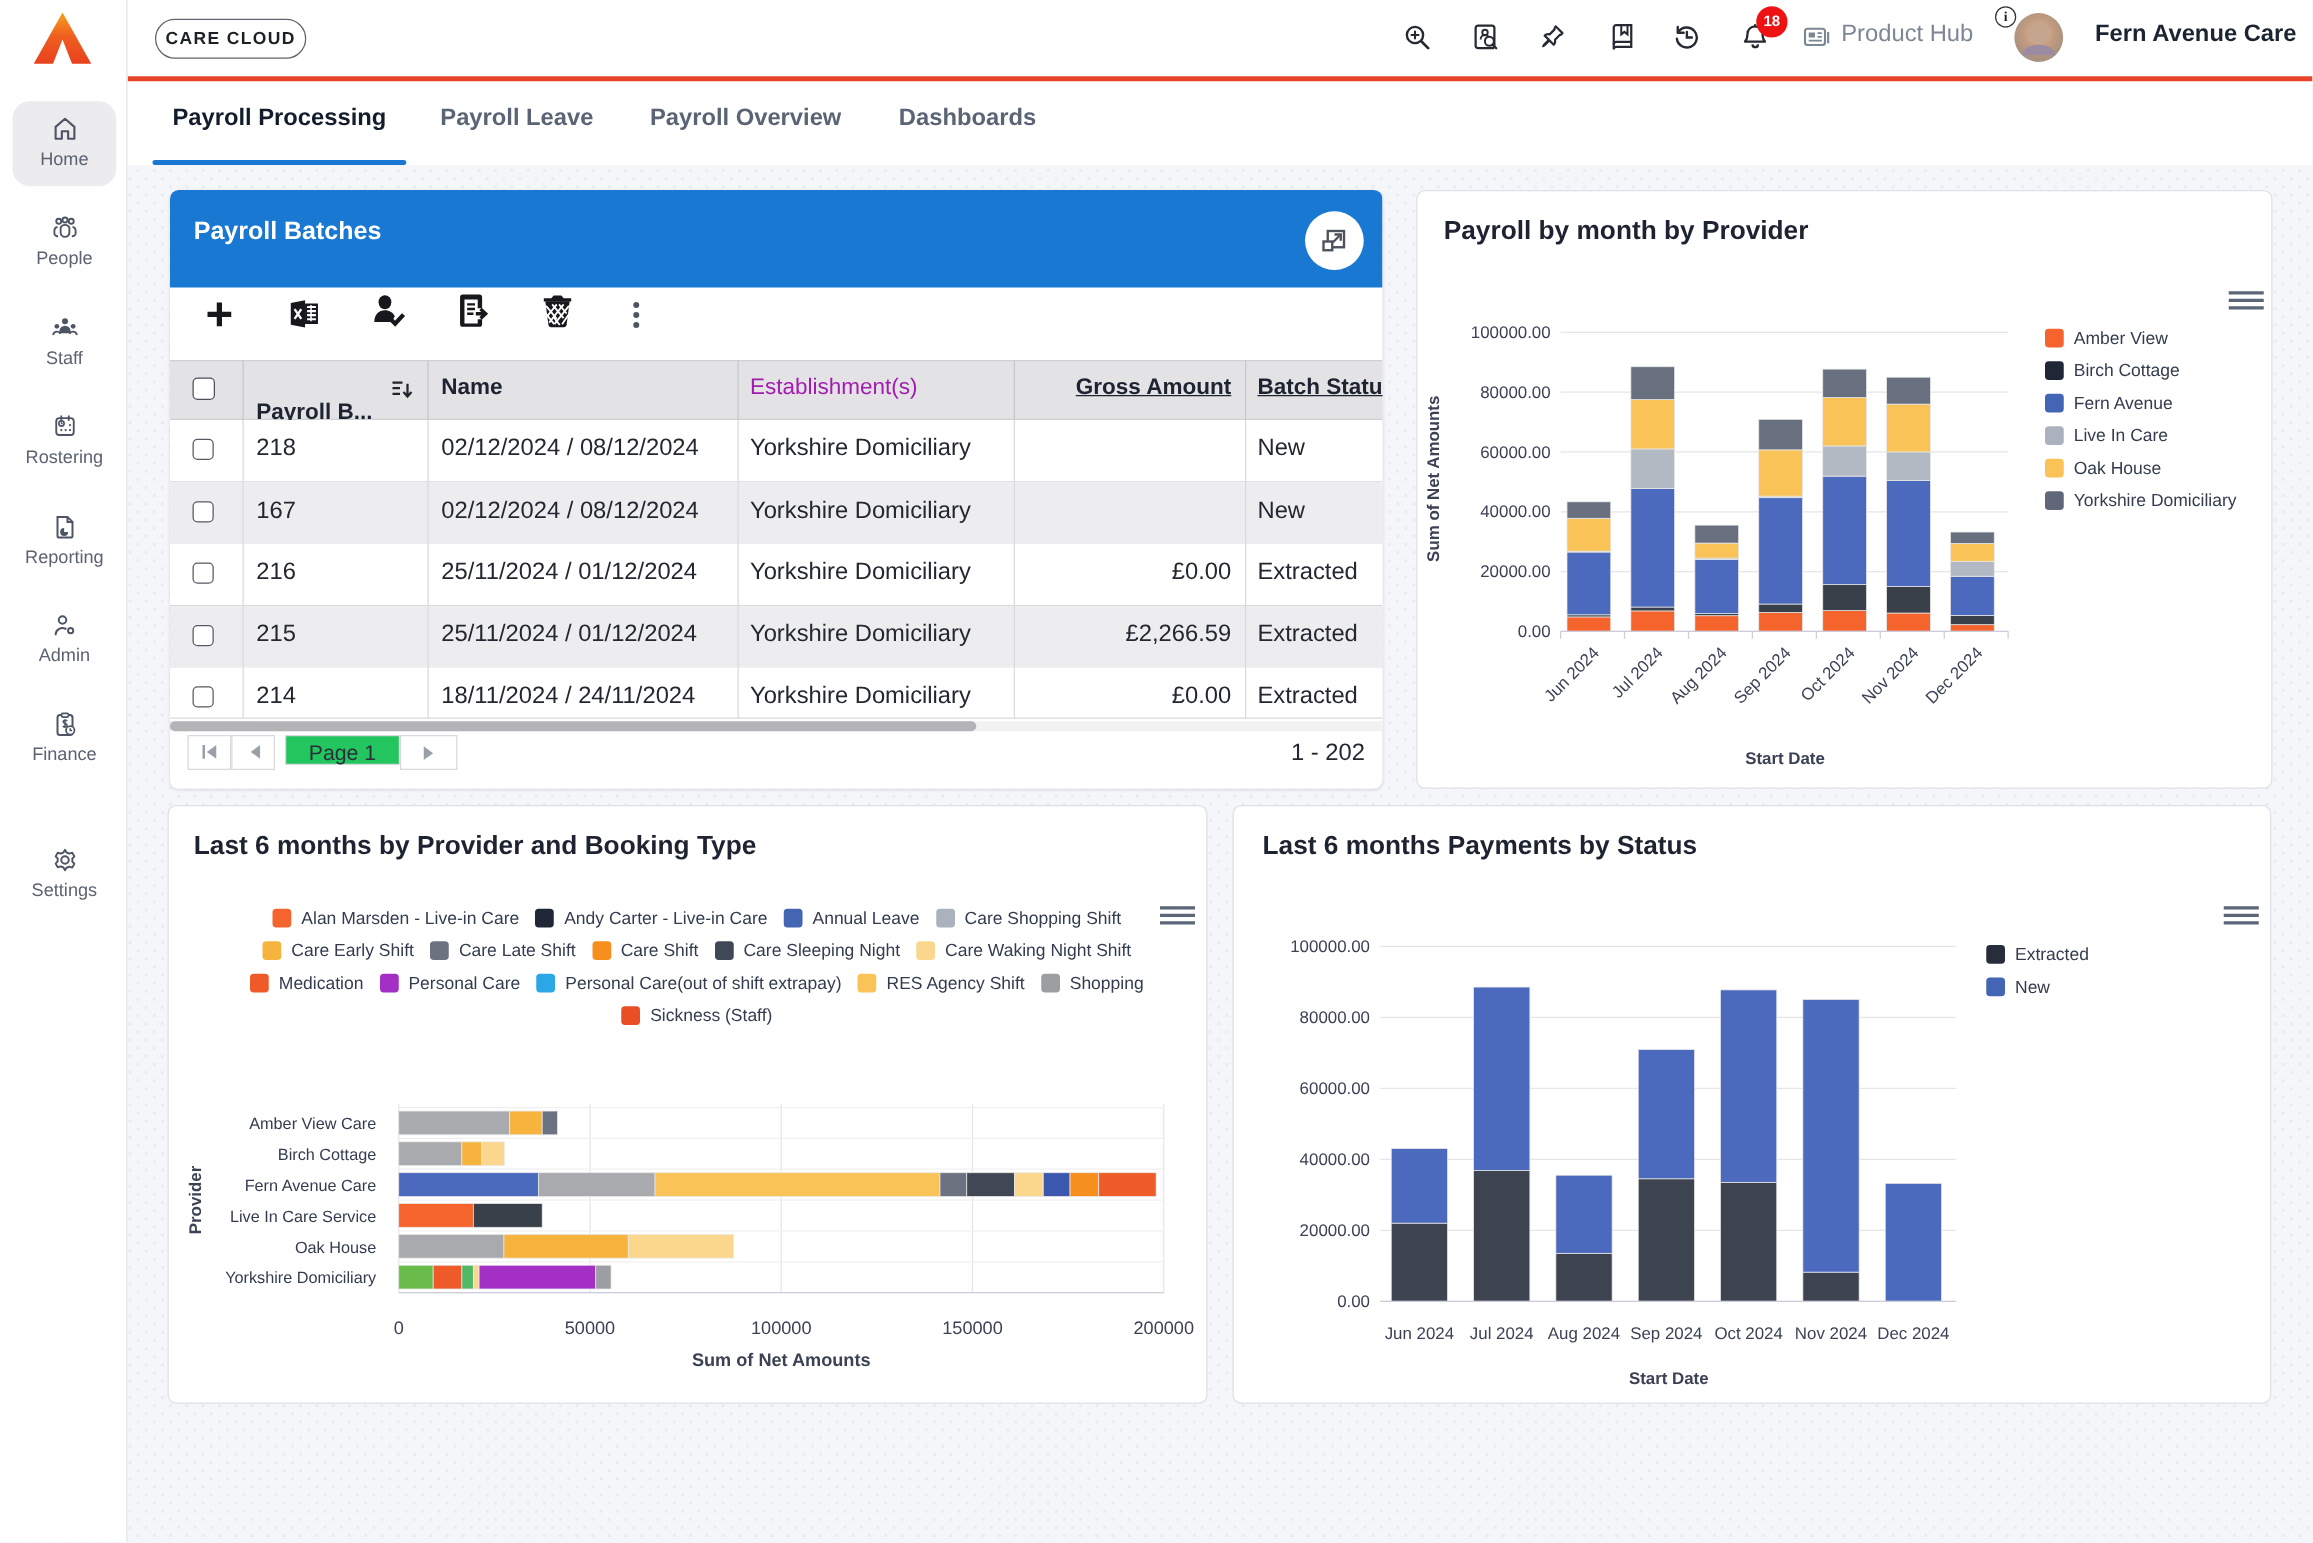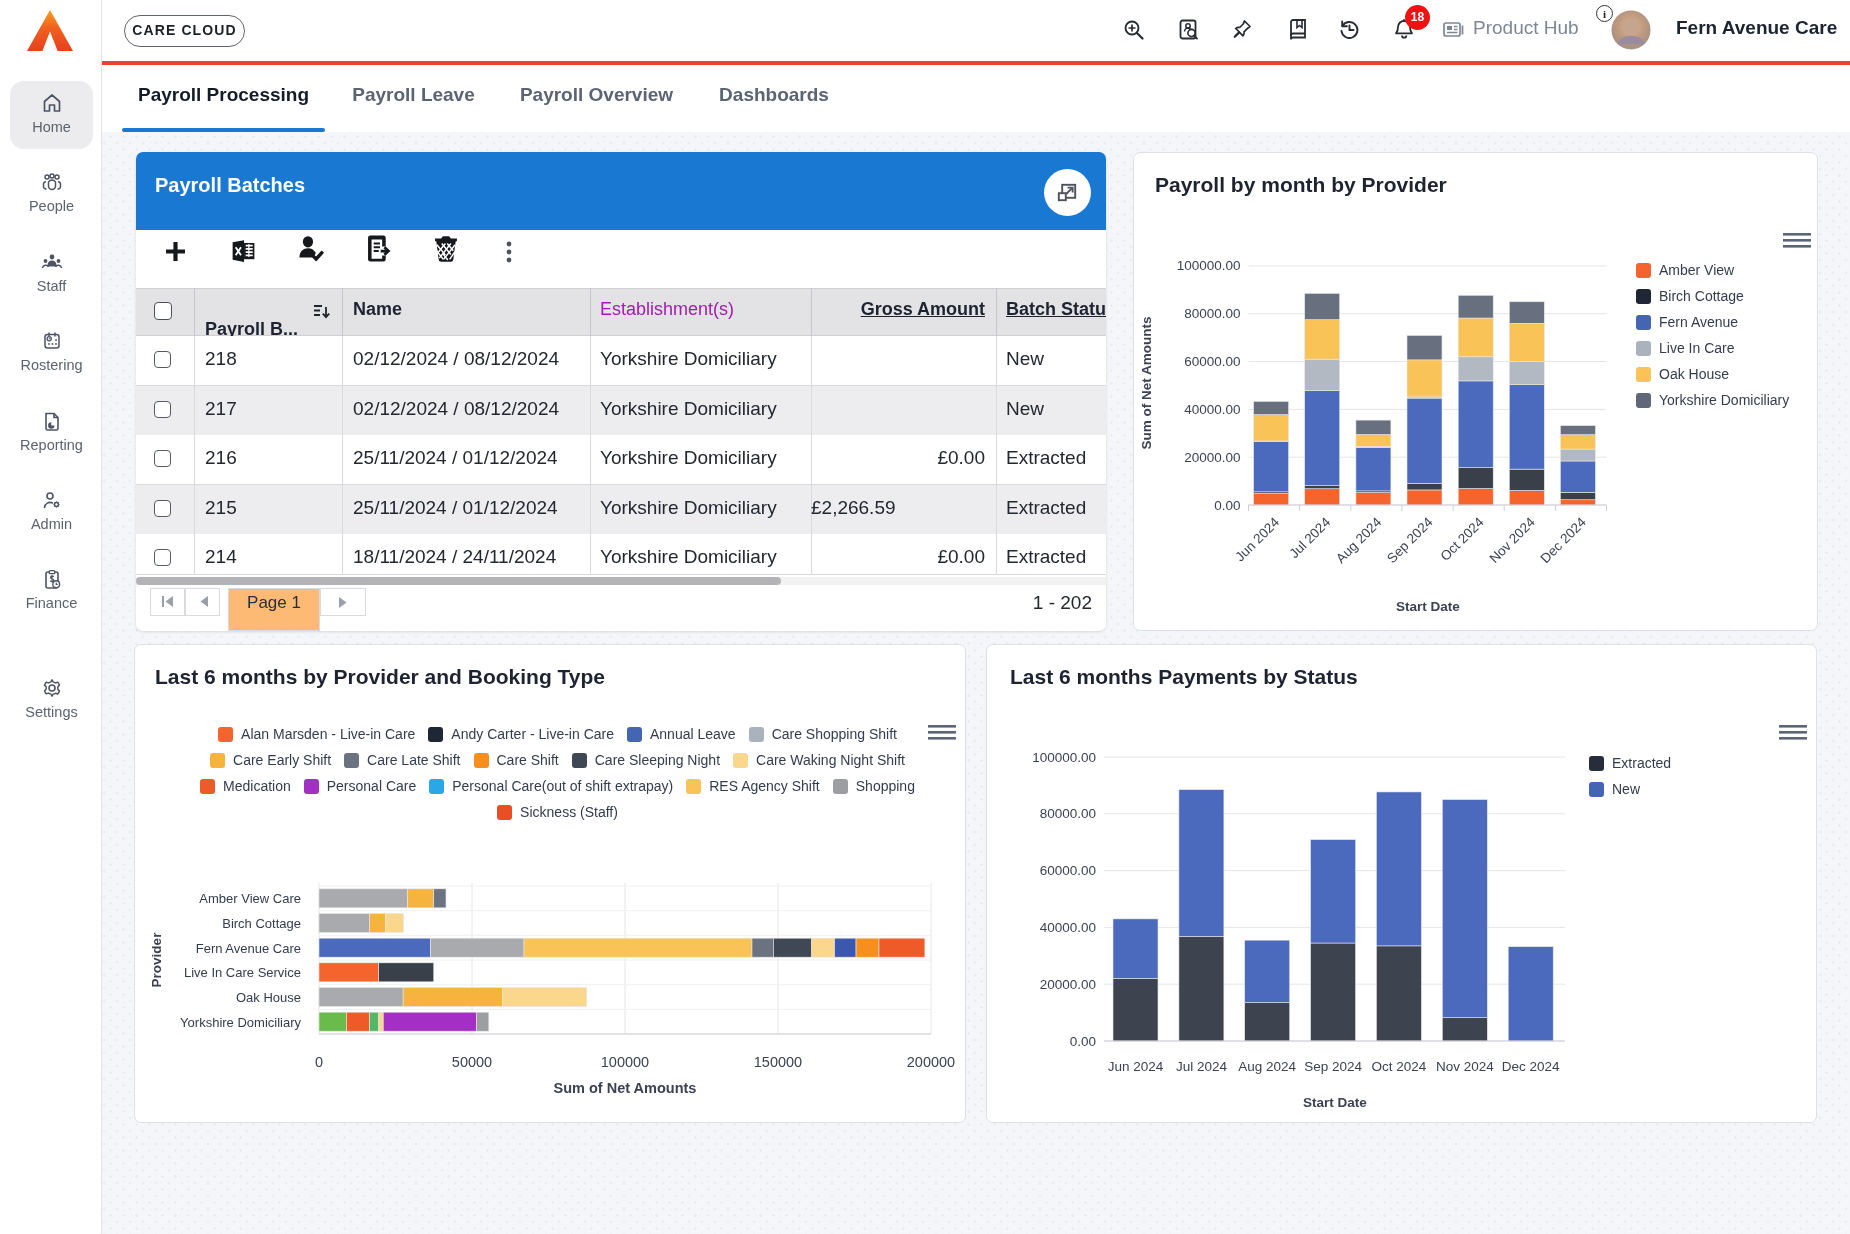--- a/index.html
+++ b/index.html
@@ -202,21 +202,21 @@
       <div style="position:absolute;left:217px;top:196px;font-size:19px;color:#23272f;">02/12/2024 / 08/12/2024</div>
       <div style="position:absolute;left:464px;top:196px;font-size:19px;color:#23272f;">Yorkshire Domiciliary</div>
       <div style="position:absolute;left:870px;top:196px;font-size:19px;color:#23272f;">New</div>
       <div style="position:absolute;left:0;top:234px;width:100%;height:50px;background:#ededf0;border-bottom:1px solid #d9d9de;"></div>
       <div style="position:absolute;left:57.5px;top:234px;width:1px;height:50px;background:#d9d9de;"></div>
       <div style="position:absolute;left:206px;top:234px;width:1px;height:50px;background:#d9d9de;"></div>
       <div style="position:absolute;left:454px;top:234px;width:1px;height:50px;background:#d9d9de;"></div>
       <div style="position:absolute;left:675px;top:234px;width:1px;height:50px;background:#d9d9de;"></div>
       <div style="position:absolute;left:860px;top:234px;width:1px;height:50px;background:#d9d9de;"></div>
       <div style="position:absolute;left:18px;top:249px;width:17px;height:17px;border:1.6px solid #565b63;border-radius:4px;background:#fff;"></div>
-      <div style="position:absolute;left:69px;top:246px;font-size:19px;color:#23272f;">217</div>
+      <div style="position:absolute;left:69px;top:246px;font-size:19px;color:#23272f;">167</div>
       <div style="position:absolute;left:217px;top:246px;font-size:19px;color:#23272f;">02/12/2024 / 08/12/2024</div>
       <div style="position:absolute;left:464px;top:246px;font-size:19px;color:#23272f;">Yorkshire Domiciliary</div>
       <div style="position:absolute;left:870px;top:246px;font-size:19px;color:#23272f;">New</div>
       <div style="position:absolute;left:0;top:283px;width:100%;height:50px;background:#ffffff;border-bottom:1px solid #d9d9de;"></div>
       <div style="position:absolute;left:57.5px;top:283px;width:1px;height:50px;background:#d9d9de;"></div>
       <div style="position:absolute;left:206px;top:283px;width:1px;height:50px;background:#d9d9de;"></div>
       <div style="position:absolute;left:454px;top:283px;width:1px;height:50px;background:#d9d9de;"></div>
       <div style="position:absolute;left:675px;top:283px;width:1px;height:50px;background:#d9d9de;"></div>
       <div style="position:absolute;left:860px;top:283px;width:1px;height:50px;background:#d9d9de;"></div>
       <div style="position:absolute;left:18px;top:298px;width:17px;height:17px;border:1.6px solid #565b63;border-radius:4px;background:#fff;"></div>
@@ -228,39 +228,39 @@
       <div style="position:absolute;left:0;top:333px;width:100%;height:50px;background:#ededf0;border-bottom:1px solid #d9d9de;"></div>
       <div style="position:absolute;left:57.5px;top:333px;width:1px;height:50px;background:#d9d9de;"></div>
       <div style="position:absolute;left:206px;top:333px;width:1px;height:50px;background:#d9d9de;"></div>
       <div style="position:absolute;left:454px;top:333px;width:1px;height:50px;background:#d9d9de;"></div>
       <div style="position:absolute;left:675px;top:333px;width:1px;height:50px;background:#d9d9de;"></div>
       <div style="position:absolute;left:860px;top:333px;width:1px;height:50px;background:#d9d9de;"></div>
       <div style="position:absolute;left:18px;top:348px;width:17px;height:17px;border:1.6px solid #565b63;border-radius:4px;background:#fff;"></div>
       <div style="position:absolute;left:69px;top:345px;font-size:19px;color:#23272f;">215</div>
       <div style="position:absolute;left:217px;top:345px;font-size:19px;color:#23272f;">25/11/2024 / 01/12/2024</div>
       <div style="position:absolute;left:464px;top:345px;font-size:19px;color:#23272f;">Yorkshire Domiciliary</div>
-      <div style="position:absolute;left:675px;top:345px;width:174px;text-align:left;font-size:19px;color:#23272f;">£2,266.59</div>
+      <div style="position:absolute;left:675px;top:345px;width:174px;text-align:right;font-size:19px;color:#23272f;">£2,266.59</div>
       <div style="position:absolute;left:870px;top:345px;font-size:19px;color:#23272f;">Extracted</div>
       <div style="position:absolute;left:0;top:382px;width:100%;height:41px;background:#ffffff;border-bottom:1px solid #d9d9de;"></div>
       <div style="position:absolute;left:57.5px;top:382px;width:1px;height:41px;background:#d9d9de;"></div>
       <div style="position:absolute;left:206px;top:382px;width:1px;height:41px;background:#d9d9de;"></div>
       <div style="position:absolute;left:454px;top:382px;width:1px;height:41px;background:#d9d9de;"></div>
       <div style="position:absolute;left:675px;top:382px;width:1px;height:41px;background:#d9d9de;"></div>
       <div style="position:absolute;left:860px;top:382px;width:1px;height:41px;background:#d9d9de;"></div>
       <div style="position:absolute;left:18px;top:397px;width:17px;height:17px;border:1.6px solid #565b63;border-radius:4px;background:#fff;"></div>
       <div style="position:absolute;left:69px;top:394px;font-size:19px;color:#23272f;">214</div>
       <div style="position:absolute;left:217px;top:394px;font-size:19px;color:#23272f;">18/11/2024 / 24/11/2024</div>
       <div style="position:absolute;left:464px;top:394px;font-size:19px;color:#23272f;">Yorkshire Domiciliary</div>
       <div style="position:absolute;left:675px;top:394px;width:174px;text-align:right;font-size:19px;color:#23272f;">£0.00</div>
       <div style="position:absolute;left:870px;top:394px;font-size:19px;color:#23272f;">Extracted</div>
       <div style="position:absolute;left:0px;top:425px;width:100%;height:8px;background:#f2f2f2;"></div>
       <div style="position:absolute;left:0px;top:425px;width:645px;height:8px;background:#b4b4b8;border-radius:4px;"></div>
       <div style="position:absolute;left:14px;top:436px;width:35px;height:28px;border:1px solid #d9d9de;background:#fff;"></div>
       <div style="position:absolute;left:49px;top:436px;width:35px;height:28px;border:1px solid #d9d9de;background:#fff;"></div>
-      <div style="position:absolute;left:92px;top:436px;width:92px;height:43px;border:1px solid #d9d9de;background:#fdba74;text-align:center;line-height:28px;font-size:17px;color:#2a2f38;">Page 1</div>
+      <div style="position:absolute;left:92px;top:436px;width:92px;height:24px;border:1px solid #d9d9de;background:#22c55e;text-align:center;line-height:28px;font-size:17px;color:#2a2f38;">Page 1</div>
       <div style="position:absolute;left:184px;top:436px;width:46px;height:28px;border:1px solid #d9d9de;background:#fff;"></div>
       <svg width="14" height="13" viewBox="0 0 14 13" style="position:absolute;left:25px;top:443px;">
         <path d="M2 1 v11" stroke="#9aa0a8" stroke-width="2"></path>
         <path d="M12 1 L4.5 6.5 L12 12 Z" fill="#9aa0a8"></path>
       </svg>
       <svg width="12" height="13" viewBox="0 0 12 13" style="position:absolute;left:62px;top:443px;">
         <path d="M10 1 L2.5 6.5 L10 12 Z" fill="#9aa0a8"></path>
       </svg>
       <svg width="12" height="13" viewBox="0 0 12 13" style="position:absolute;left:201px;top:444px;">
         <path d="M2 1 L9.5 6.5 L2 12 Z" fill="#9aa0a8"></path>

